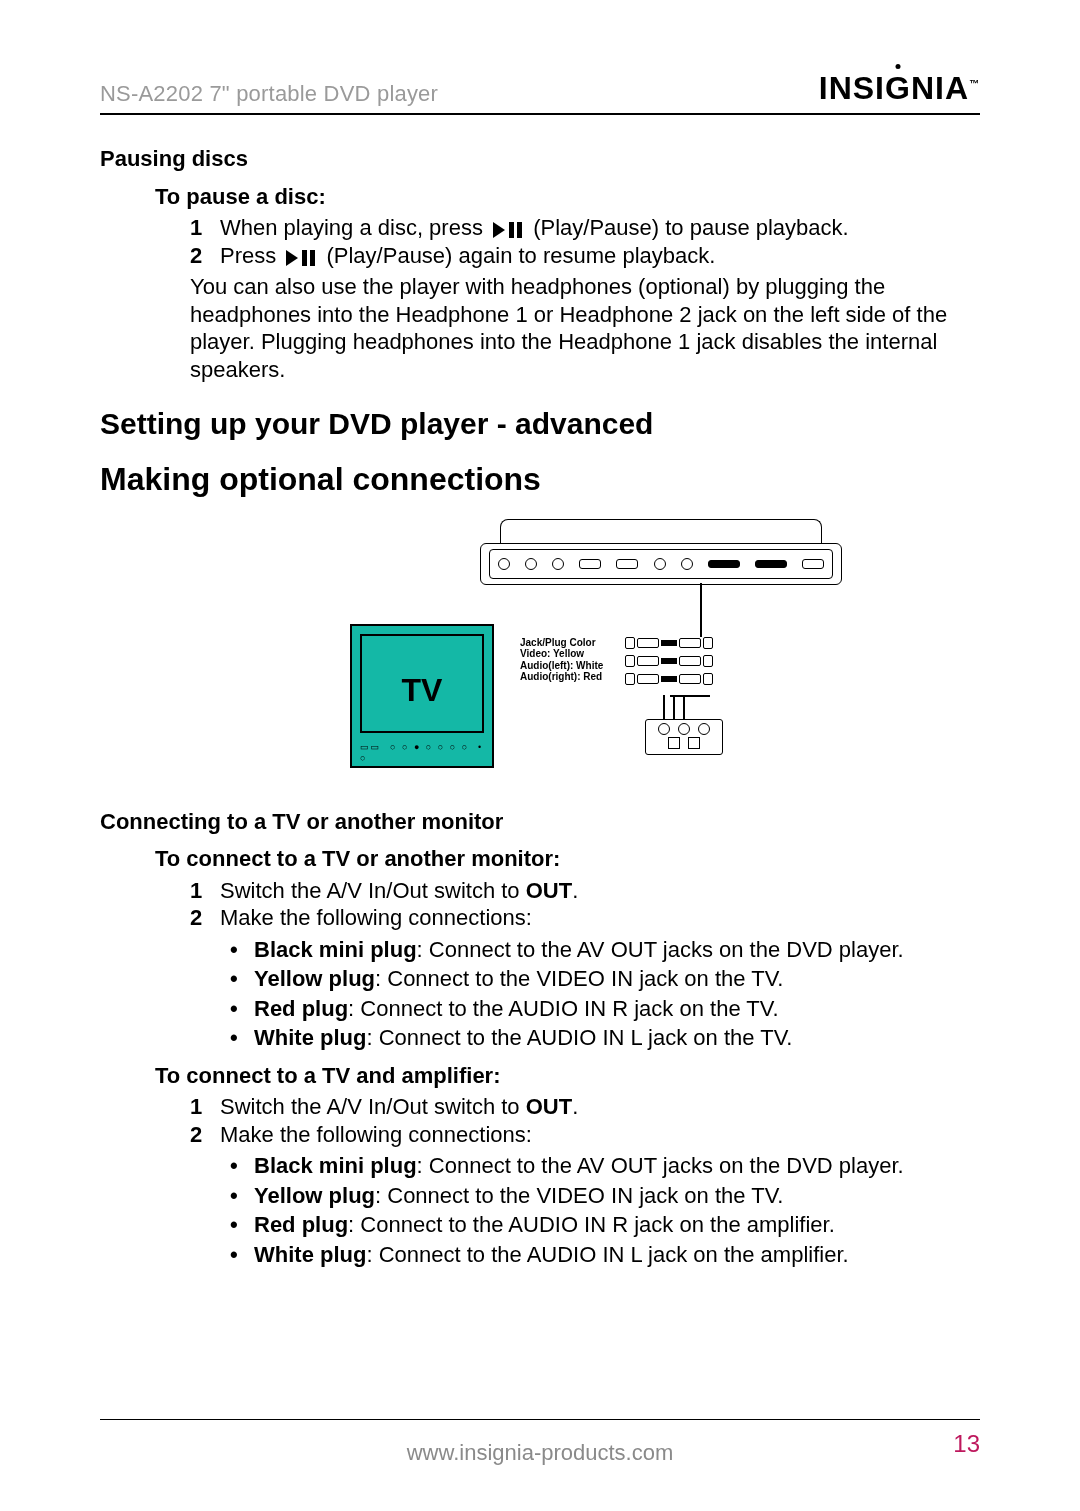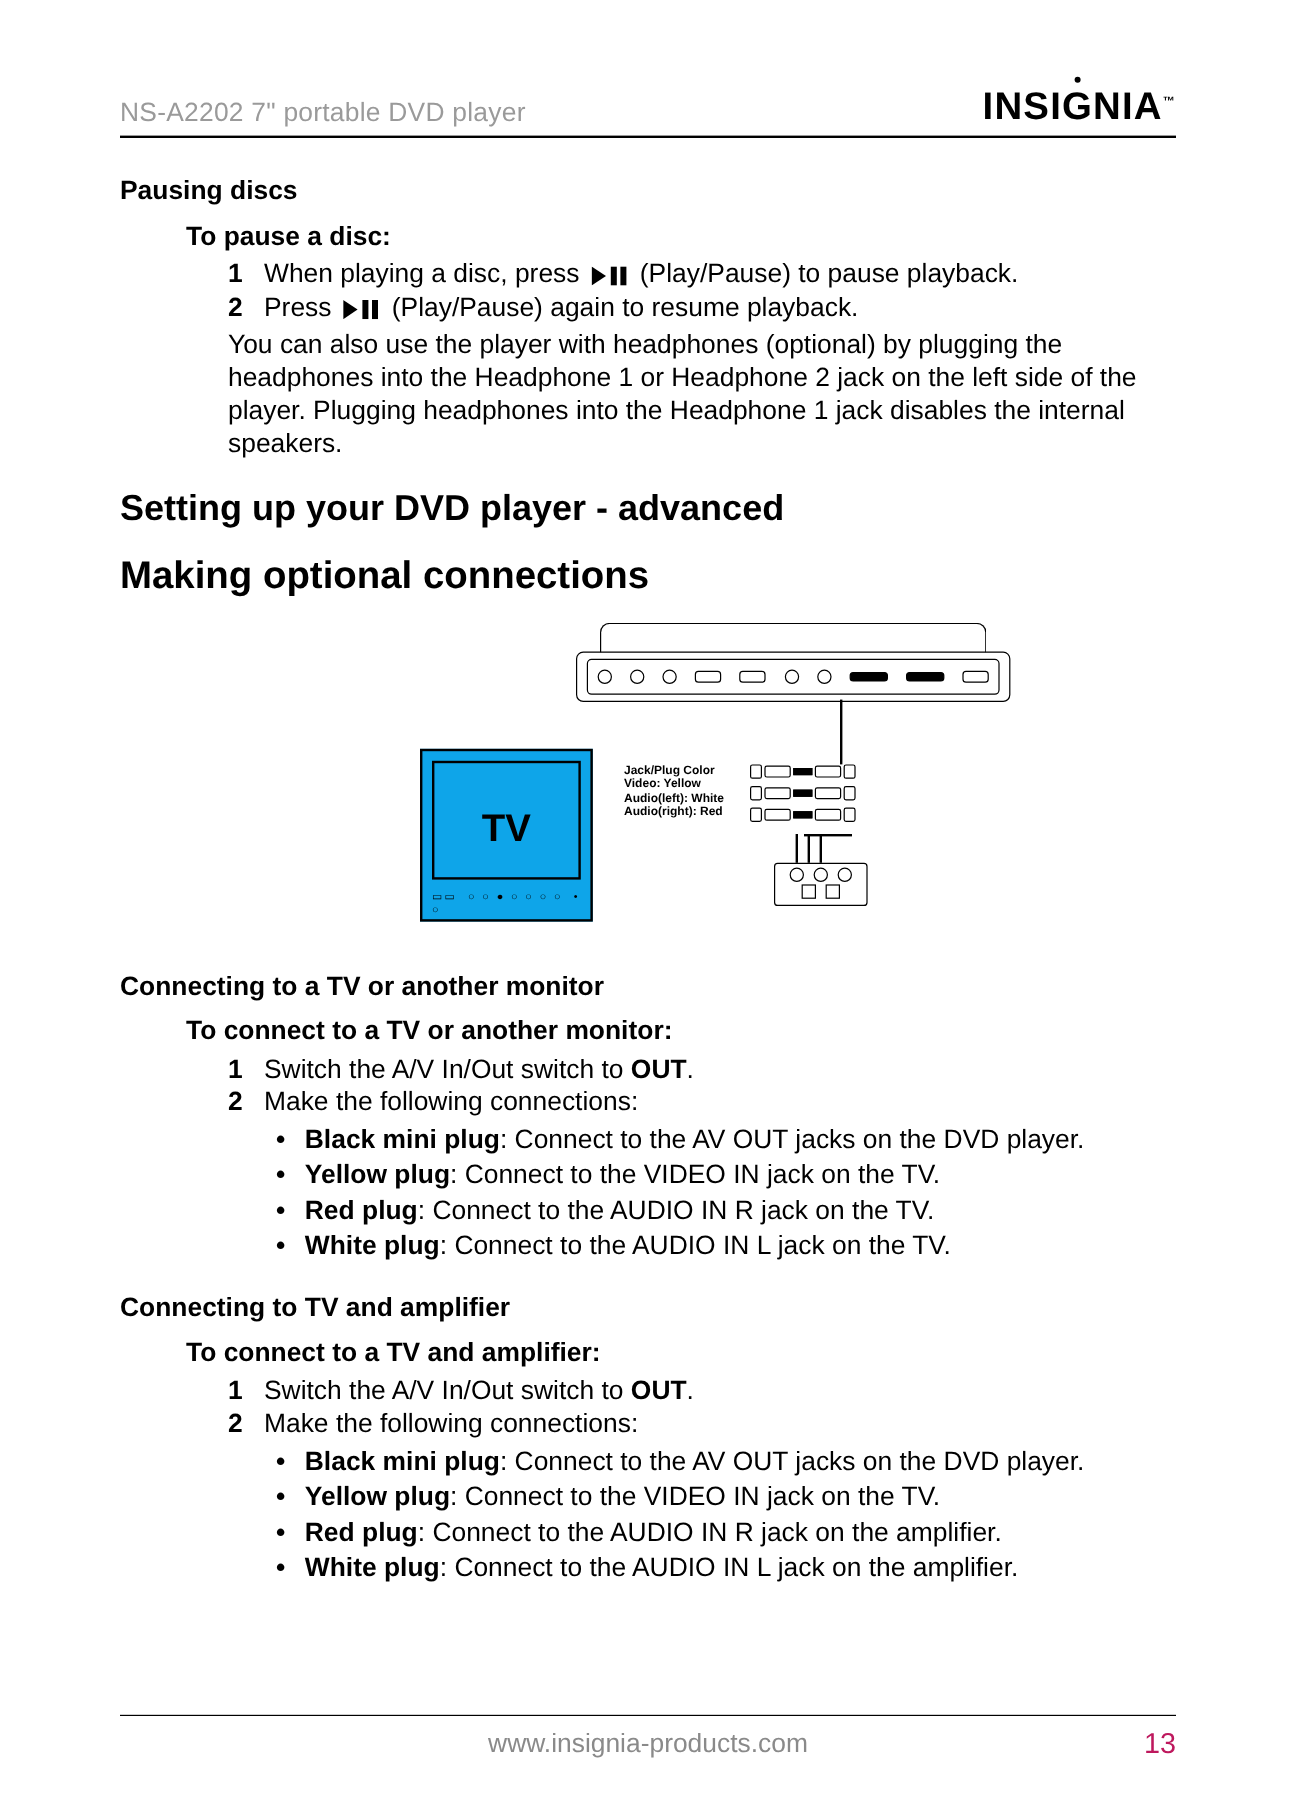--- a/index.html
+++ b/index.html
@@ -96,21 +96,21 @@
     border:1px solid #000; border-radius:4px;
     display:flex; align-items:center; justify-content:space-around;
     font-size:6px;
   }
   .port-chip{width:10px;height:10px;border:1px solid #000;border-radius:50%;}
   .port-rect{width:20px;height:8px;border:1px solid #000;border-radius:3px;}
   .port-slider{width:30px;height:6px;border:1px solid #000;border-radius:3px;background:#000}
 
   .tv-outer{
     position:absolute; top:105px; left:110px; width:140px; height:140px;
-    border:2px solid #000; background:#0ea5e9;
+    border:2px solid #000; background:#14b8a6;
   }
   .tv-inner{
     position:absolute; top:8px; left:8px; right:8px; height:95px;
     border:2px solid #000;
   }
   .tv-label{
     position:absolute; top:34px; left:0; right:0; text-align:center;
     font-size:32px; font-weight:800;
   }
   .tv-controls{
@@ -147,21 +147,21 @@
   }
   .jacks-row{display:flex; gap:8px; margin-bottom:2px}
   .jack-c{width:10px;height:10px;border:1.5px solid #000;border-radius:50%}
   .jack-sq{width:10px;height:10px;border:1.5px solid #000}
 
   .footer {
     position:absolute;
     bottom:45px; left:100px; right:100px;
     border-top:1.5px solid #000;
     display:flex; justify-content:center; align-items:flex-start;
-    padding-top:10px; font-size:22px;
+    padding-top:20px; font-size:22px;
   }
   .footer .link { color:#8a8a8a; }
   .footer .pnum {
     position:absolute; right:0; top:10px; font-size:24px; font-weight:400;
     color:#be185d;
   }
 </style>
 </head>
 <body>
 
@@ -316,21 +316,20 @@
       <div class="bullet-row">
           <span class="bullet-dot">•</span>
           <span class="bullet-txt"><strong>Red plug</strong><span>: Connect to the AUDIO IN R jack on the TV.</span></span>
         </div>
       <div class="bullet-row">
           <span class="bullet-dot">•</span>
           <span class="bullet-txt"><strong>White plug</strong><span>: Connect to the AUDIO IN L jack on the TV.</span></span>
         </div>
     </div>
 
-    <div class="h3">Connecting to TV and amplifier</div>
     <div class="sub-h">To connect to a TV and amplifier:</div>
     <div class="ol-block">
       <div class="ol-row">
         <span class="ol-num">1</span>
         <span class="ol-txt">
           <span>Switch the A/V In/Out switch to </span><strong>OUT</strong><span>.</span>
         </span>
       </div>
       <div class="ol-row">
         <span class="ol-num">2</span>

